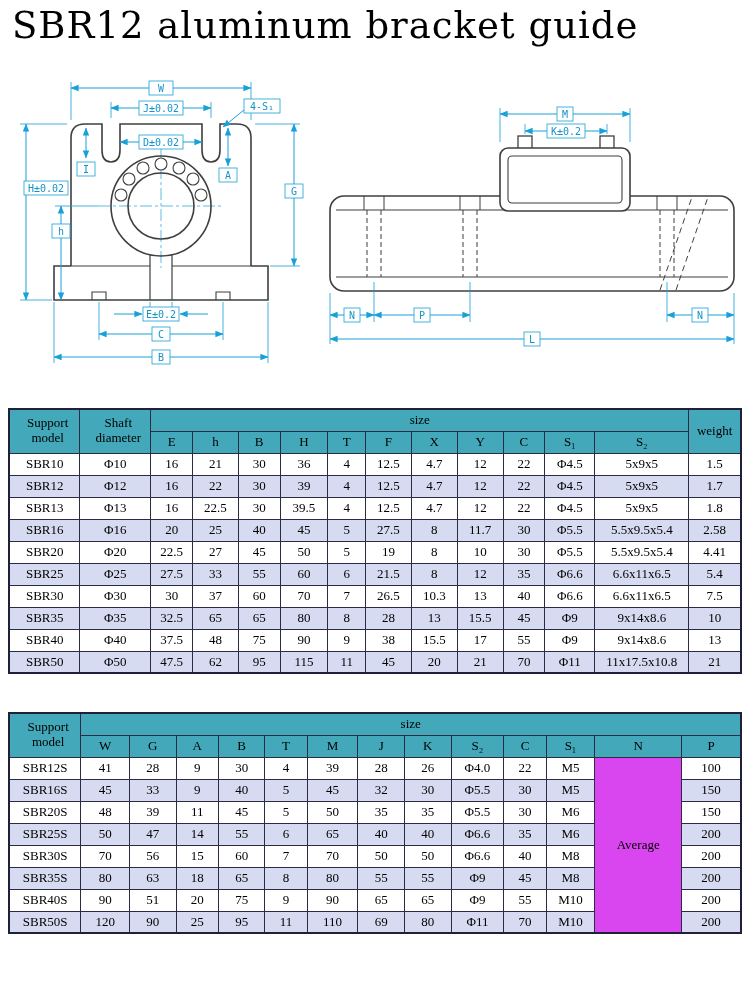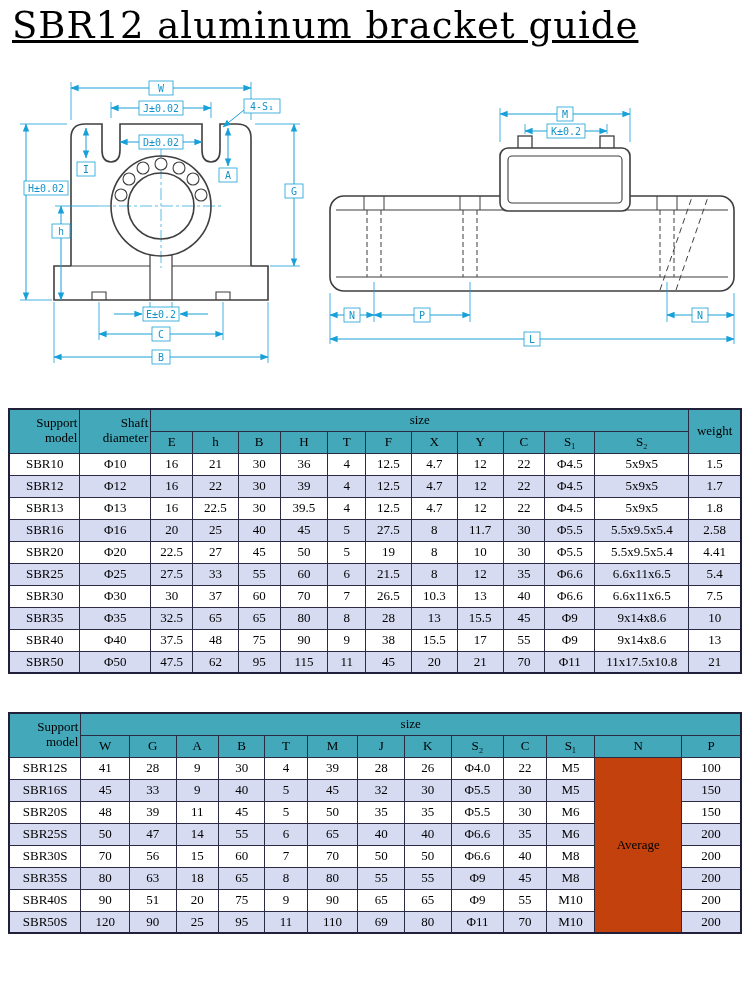--- a/index.html
+++ b/index.html
@@ -4,42 +4,42 @@
 <style>
   * { margin:0; padding:0; box-sizing:border-box; }
   html,body { background:#fff; }
   body {
     width:750px; height:1000px; position:relative; overflow:hidden;
     font-family:"Liberation Serif", serif; color:#000;
   }
   .page { position:absolute; left:0; top:0; width:750px; height:1000px; background:#fff; }
   .title {
     position:absolute; left:12px; top:4px; font-size:37px; letter-spacing:1px;
-    font-family:"DejaVu Serif", serif; color:#000; white-space:nowrap;text-decoration:underline;
+    font-family:"DejaVu Serif", serif; color:#000; white-space:nowrap;
   }
   .diag { position:absolute; }
   #front-view { left:6px;  top:66px; }
   #side-view  { left:322px; top:96px; }
 
   table.tbl {
     position:absolute; left:8px; width:734px;
     border-collapse:collapse; table-layout:fixed;
     font-size:13px; border:2px solid #20203a;
   }
   #table1 { top:408px; }
   #table2 { top:712px; }
   .tbl th, .tbl td {
     border:1px solid #2b2b44; text-align:center; vertical-align:middle;
     padding:1px 2px; height:22px; overflow:hidden; white-space:nowrap;
     font-weight:normal;
   }
   .tbl thead th { background:var(--header-teal,#42a8ba); }
-  .tbl th.wrap { white-space:normal; text-align:right; padding-left:8px; line-height:1.15; }
+  .tbl th.wrap { white-space:normal; text-align:center; padding-left:8px; line-height:1.15; }
   .tbl tbody tr.alt td { background:var(--row-alt,#d7dbf1); }
-  .tbl tbody td.merge-cell { background:#c2410c; }
+  .tbl tbody td.merge-cell { background:#d946ef; }
   text { font-family:"DejaVu Sans Mono", monospace; }
 </style>
 </head>
 <body>
 
 <div class="page">
 
   <div class="title">SBR12 aluminum bracket guide</div>
 
   <svg class="diag" id="front-view" width="312" height="336" viewBox="0 0 312 336">

